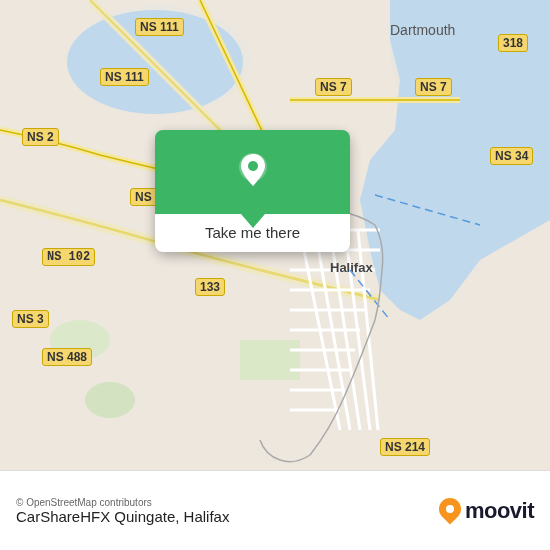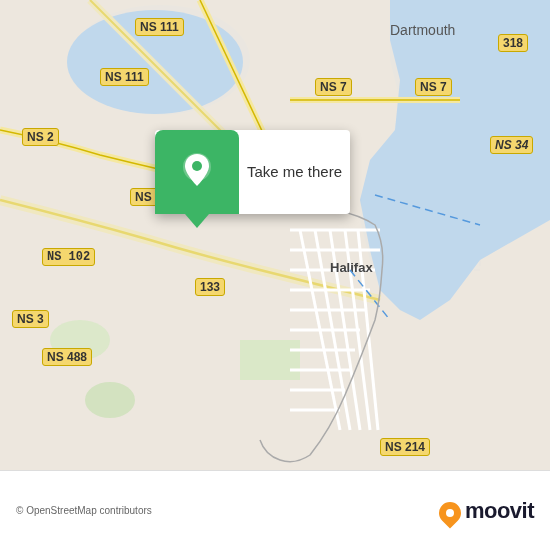--- a/index.html
+++ b/index.html
@@ -27,24 +27,24 @@
       height: 100%;
     }
 
     
     .popup-card {
       position: absolute;
       top: 130px;
       left: 155px;
       width: 195px;
       background: white;
-      border-radius: 4px;
+      border-radius: 12px;
       box-shadow: 0 4px 12px rgba(0,0,0,0.3);
       display: flex;
-      flex-direction: row;
+      flex-direction: column;
       align-items: center;
       overflow: visible;
     }
 
     .popup-green-top {
       width: 100%;
       background-color: #3cb565;
       border-radius: 8px 8px 0 0;
       display: flex;
       justify-content: center;
@@ -105,21 +105,21 @@
       background: white;
       border-top: 1px solid #ddd;
       display: flex;
       align-items: center;
       padding: 0 16px;
       gap: 14px;
     }
 
     .moovit-logo {
       display: flex;
-      align-items: flex-end;
+      align-items: flex-start;
       gap: 4px;
       margin-left: auto;
     }
 
     .moovit-pin {
       background: #f7941d;
       border-radius: 50% 50% 50% 0;
       transform: rotate(-45deg);
       width: 22px;
       height: 22px;
@@ -223,21 +223,21 @@
   <div class="road-badge" style="top:68px; left:100px;">NS 111</div>
   <div class="road-badge" style="top:128px; left:22px;">NS 2</div>
   <div class="road-badge" style="top:188px; left:130px;">NS 2</div>
   <div class="road-badge" style="top:78px; left:315px;">NS 7</div>
   <div class="road-badge" style="top:78px; left:415px;">NS 7</div>
   <div class="road-badge" style="top:310px; left:12px;">NS 3</div>
   <div class="road-badge" style="top:248px; left:42px;font-family:Liberation Mono, monospace;">NS 102</div>
   <div class="road-badge" style="top:278px; left:195px;">133</div>
   <div class="road-badge" style="top:348px; left:42px;">NS 488</div>
   <div class="road-badge" style="top:34px; left:498px;">318</div>
-  <div class="road-badge" style="top:136px; left:490px;font-style:italic;">NS 34</div>
+  <div class="road-badge" style="top:147px; left:490px;">NS 34</div>
   <div class="road-badge" style="top:438px; left:380px;">NS 214</div>
 
   <div class="popup-card">
     <div class="popup-green-top" style="position:relative;">
 
       <svg class="pin-icon" viewBox="0 0 44 44" xmlns="http://www.w3.org/2000/svg">
         <circle cx="22" cy="19" r="14" fill="white" opacity="0.25"></circle>
         <path d="M22 6 C15,6 10,11 10,18 C10,26 22,38 22,38 C22,38 34,26 34,18 C34,11 29,6 22,6 Z" fill="white"></path>
         <circle cx="22" cy="18" r="5" fill="#3cb565"></circle>
       </svg>
@@ -245,20 +245,21 @@
     </div>
     <div class="popup-white-bottom">
       <span class="take-me-there">Take me there</span>
     </div>
   </div>
 </div>
 
 <div id="bottom-bar">
   <div style="display:flex; flex-direction:column; gap:0;">
     <span class="attribution-text">© OpenStreetMap contributors</span>
+    <span class="location-title">CarShareHFX Quingate, Halifax</span>
   </div>
   <div class="moovit-logo">
     <div class="moovit-pin">
       <div class="moovit-pin-inner"></div>
     </div>
     <span class="moovit-text">moovit</span>
   </div>
 </div>
 
 </body></html>

